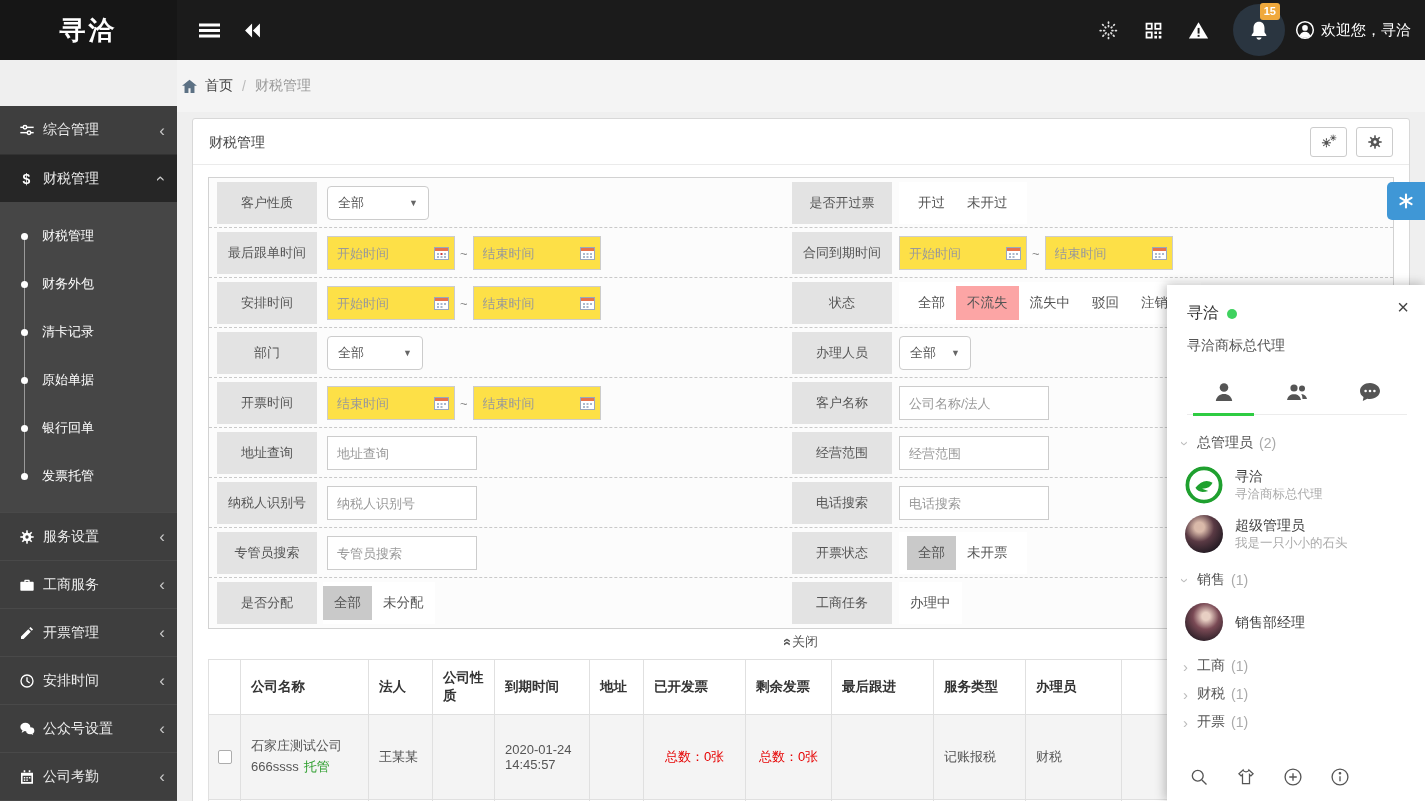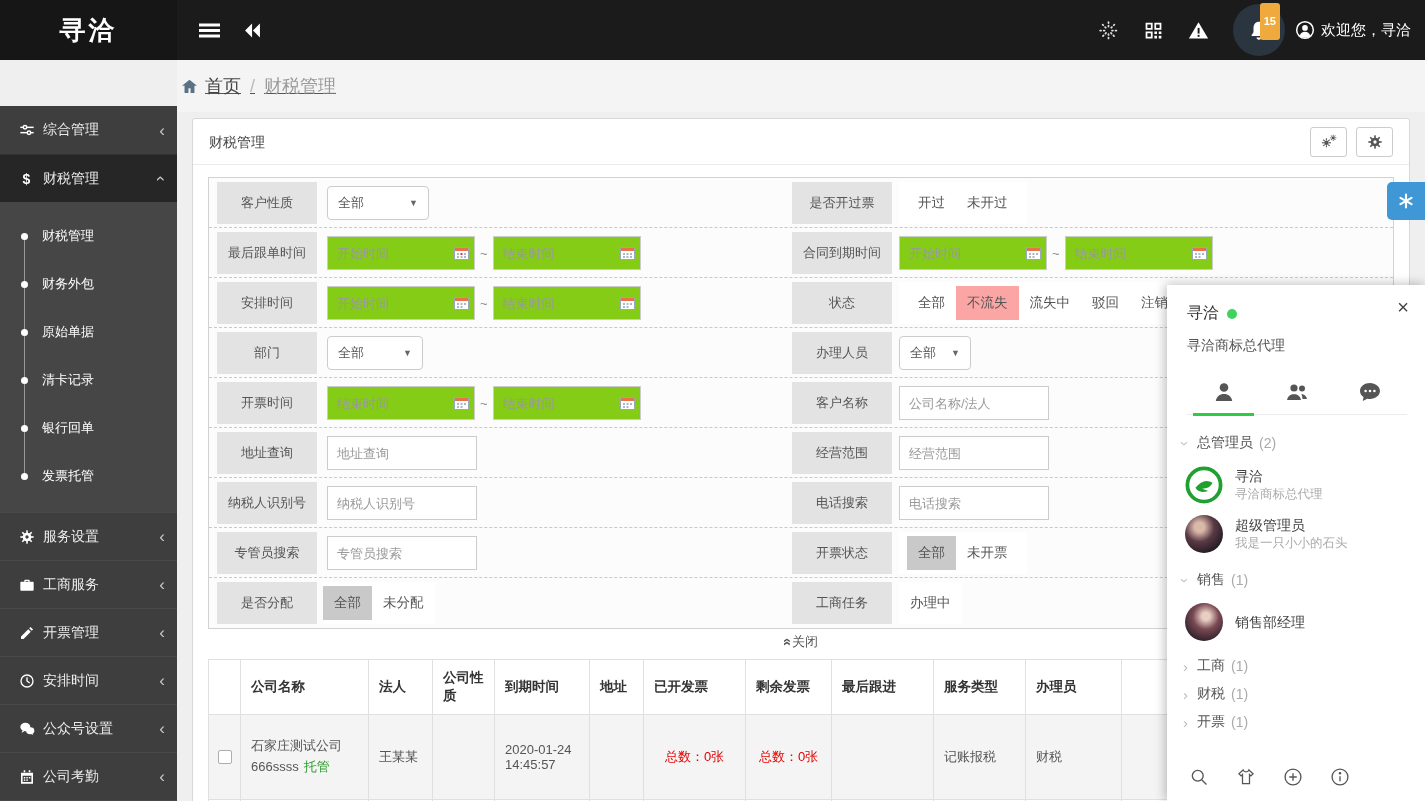--- a/index.html
+++ b/index.html
@@ -8,41 +8,41 @@
   
   .topnav { position:absolute; top:0; left:0; right:0; height:60px; background:#1b1b1b; z-index:30; display:flex; align-items:center; }
   .logo { width:177px; height:60px; line-height:60px; text-align:center; color:#fff; font-size:26px; font-weight:bold; letter-spacing:3px; background:#161616; flex:none; }
   .nav-icon { color:#fff; margin-left:22px; display:flex; align-items:center; cursor:pointer; }
   .nav-icon svg { width:21px; height:21px; }
   .nav-right { margin-left:auto; display:flex; align-items:center; height:60px; padding-right:14px; }
   .nav-right .ric { margin-right:24px; display:flex; align-items:center; }
   .ric svg { width:21px; height:21px; }
   .bell-wrap { width:52px; height:52px; border-radius:50%; background:#2a3540; display:flex; align-items:center; justify-content:center; position:relative; margin-right:10px; }
   .bell-wrap svg { width:22px; height:22px; }
-  .badge { position:absolute; top:-1px; right:5px; background:#f0a93c; color:#fff; font-size:11px; font-weight:bold; border-radius:3px; padding:12px 4px; line-height:13px; }
+  .badge { position:absolute; top:-1px; right:5px; background:#f0a93c; color:#fff; font-size:11px; font-weight:bold; border-radius:3px; padding:2px 4px; line-height:13px; }
   .welcome { color:#fff; font-size:15px; display:flex; align-items:center; }
   .welcome svg { width:20px; height:20px; margin-right:6px; }
 
   
   .sidebar { position:absolute; top:60px; left:0; width:177px; bottom:0; background:#3e3e3e; z-index:20;margin-top:46px; }
   .side-item { height:48px; display:flex; align-items:center; padding:0 12px 0 18px; color:#ececec; font-size:14px; border-top:1px solid rgba(255,255,255,.06); cursor:pointer; position:relative; }
   .side-item:first-child { border-top:none; }
   .side-item .sicon { width:17px; height:17px; margin-right:8px; display:flex; align-items:center; justify-content:center; color:#fff; font-size:14px; font-weight:bold; flex:none; }
   .side-item .sicon svg { width:16px; height:16px; }
   .side-item .chev { margin-left:auto; color:#c8c8c8; font-size:17px; line-height:1; }
   .side-item.active { background:#262626; }
   .chev.up { display:inline-block; transform:rotate(90deg); }
   .submenu { background:#464646; padding:10px 0 12px; position:relative; }
   .submenu::before { content:""; position:absolute; left:24px; top:32px; bottom:32px; width:1px; background:#9a9a9a; }
   .sub-item { height:48px; display:flex; align-items:center; padding-left:42px; color:#fff; font-size:13px; position:relative; cursor:pointer; }
   .sub-item::before { content:""; position:absolute; left:21px; width:7px; height:7px; border-radius:50%; background:#fff; }
 
   
   .main { position:absolute; top:60px; left:177px; right:0; bottom:0; background:#efefef; }
-  .breadcrumb { height:52px; display:flex; align-items:center; padding-left:4px; font-size:18px; color:#555; background:#f4f4f4;text-decoration:underline; }
+  .breadcrumb { height:52px; display:flex; align-items:center; padding-left:4px; font-size:14px; color:#555; background:#f4f4f4; }
   .breadcrumb svg { width:17px; height:17px; margin-right:7px; color:#5c7184; }
   .bc-sep { color:#bbb; margin:0 9px; }
   .bc-cur { color:#999; }
   .bc-home { color:#444; cursor:pointer; }
 
   .panel { position:absolute; top:58px; left:15px; width:1218px; height:760px; background:#fff; border:1px solid #d8d8d8; border-radius:3px; }
   .panel-head { height:46px; border-bottom:1px solid #ebebeb; position:relative; }
   .panel-title { line-height:46px; padding-left:16px; font-size:14px; color:#444; }
   .panel-btns { position:absolute; right:16px; top:8px; display:flex; gap:9px; }
   .pbtn { width:37px; height:30px; background:#fff; border:1px solid #ccc; border-radius:3px; display:flex; align-items:center; justify-content:center; color:#555; cursor:pointer; }
@@ -55,21 +55,21 @@
   .flabel { position:absolute; top:4px; height:42px; width:100px; background:#e3e3e3; display:flex; align-items:center; justify-content:center; font-size:13px; color:#555; }
   .flabel.l { left:8px; } .flabel.r { left:583px; }
   .fctrl { position:absolute; top:4px; height:42px; display:flex; align-items:center; }
   .fctrl.l { left:118px; } .fctrl.r { left:690px; }
   .fselect { border:1px solid #ccc; border-radius:4px; background:#fff; height:34px; display:flex; align-items:center; justify-content:space-between; padding:0 10px; font-size:13px; color:#555; cursor:pointer; }
   .caret { font-size:9px; color:#666; margin-left:10px; }
   .opts { display:flex; align-items:center; background:#fff; height:42px; padding:0 8px; }
   .fopt { font-size:13.5px; color:#555; padding:0 11px; height:34px; line-height:34px; cursor:pointer; white-space:nowrap; }
   .fopt.sel-gray { background:#c9c9c9; }
   .fopt.sel-cyan { background:#fca5a5; }
-  .dinput { position:relative; width:148px; height:34px; border:1px solid #ccc; background:#84cc16; }
+  .dinput { position:relative; width:128px; height:34px; border:1px solid #ccc; background:#fde047; }
   .dinput input { width:100%; height:100%; border:none; outline:none; padding:0 26px 0 9px; font-size:13px; color:#555; background:transparent; font-family:inherit; }
   .dinput .cal { position:absolute; right:5px; top:10px; line-height:0; cursor:pointer; }
   .tilde { color:#888; margin:0 5px; font-size:13px; }
   .finput { width:150px; height:34px; border:1px solid #ccc; padding:0 9px; font-size:13px; color:#555; outline:none; background:#fff; font-family:inherit; }
   input::placeholder { color:#999; }
 
   .collapse-bar { position:absolute; top:514px; left:0; width:100%; text-align:center; font-size:13px; color:#555; cursor:pointer; }
   .dbl-up { display:inline-block; transform:rotate(90deg); font-weight:bold; font-size:14px; color:#555; vertical-align:-1px; }
 
   
@@ -192,24 +192,24 @@
     <span class="chev up">‹</span>
   </div>
   <div class="submenu">
     <div class="sub-item">
         <span>财税管理</span>
       </div>
     <div class="sub-item">
         <span>财务外包</span>
       </div>
     <div class="sub-item">
+        <span>清卡记录</span>
+      </div>
+    <div class="sub-item">
         <span>原始单据</span>
-      </div>
-    <div class="sub-item">
-        <span>清卡记录</span>
       </div>
     <div class="sub-item">
         <span>银行回单</span>
       </div>
     <div class="sub-item">
         <span>发票托管</span>
       </div>
   </div>
   <div class="side-item">
     <span class="sicon">

